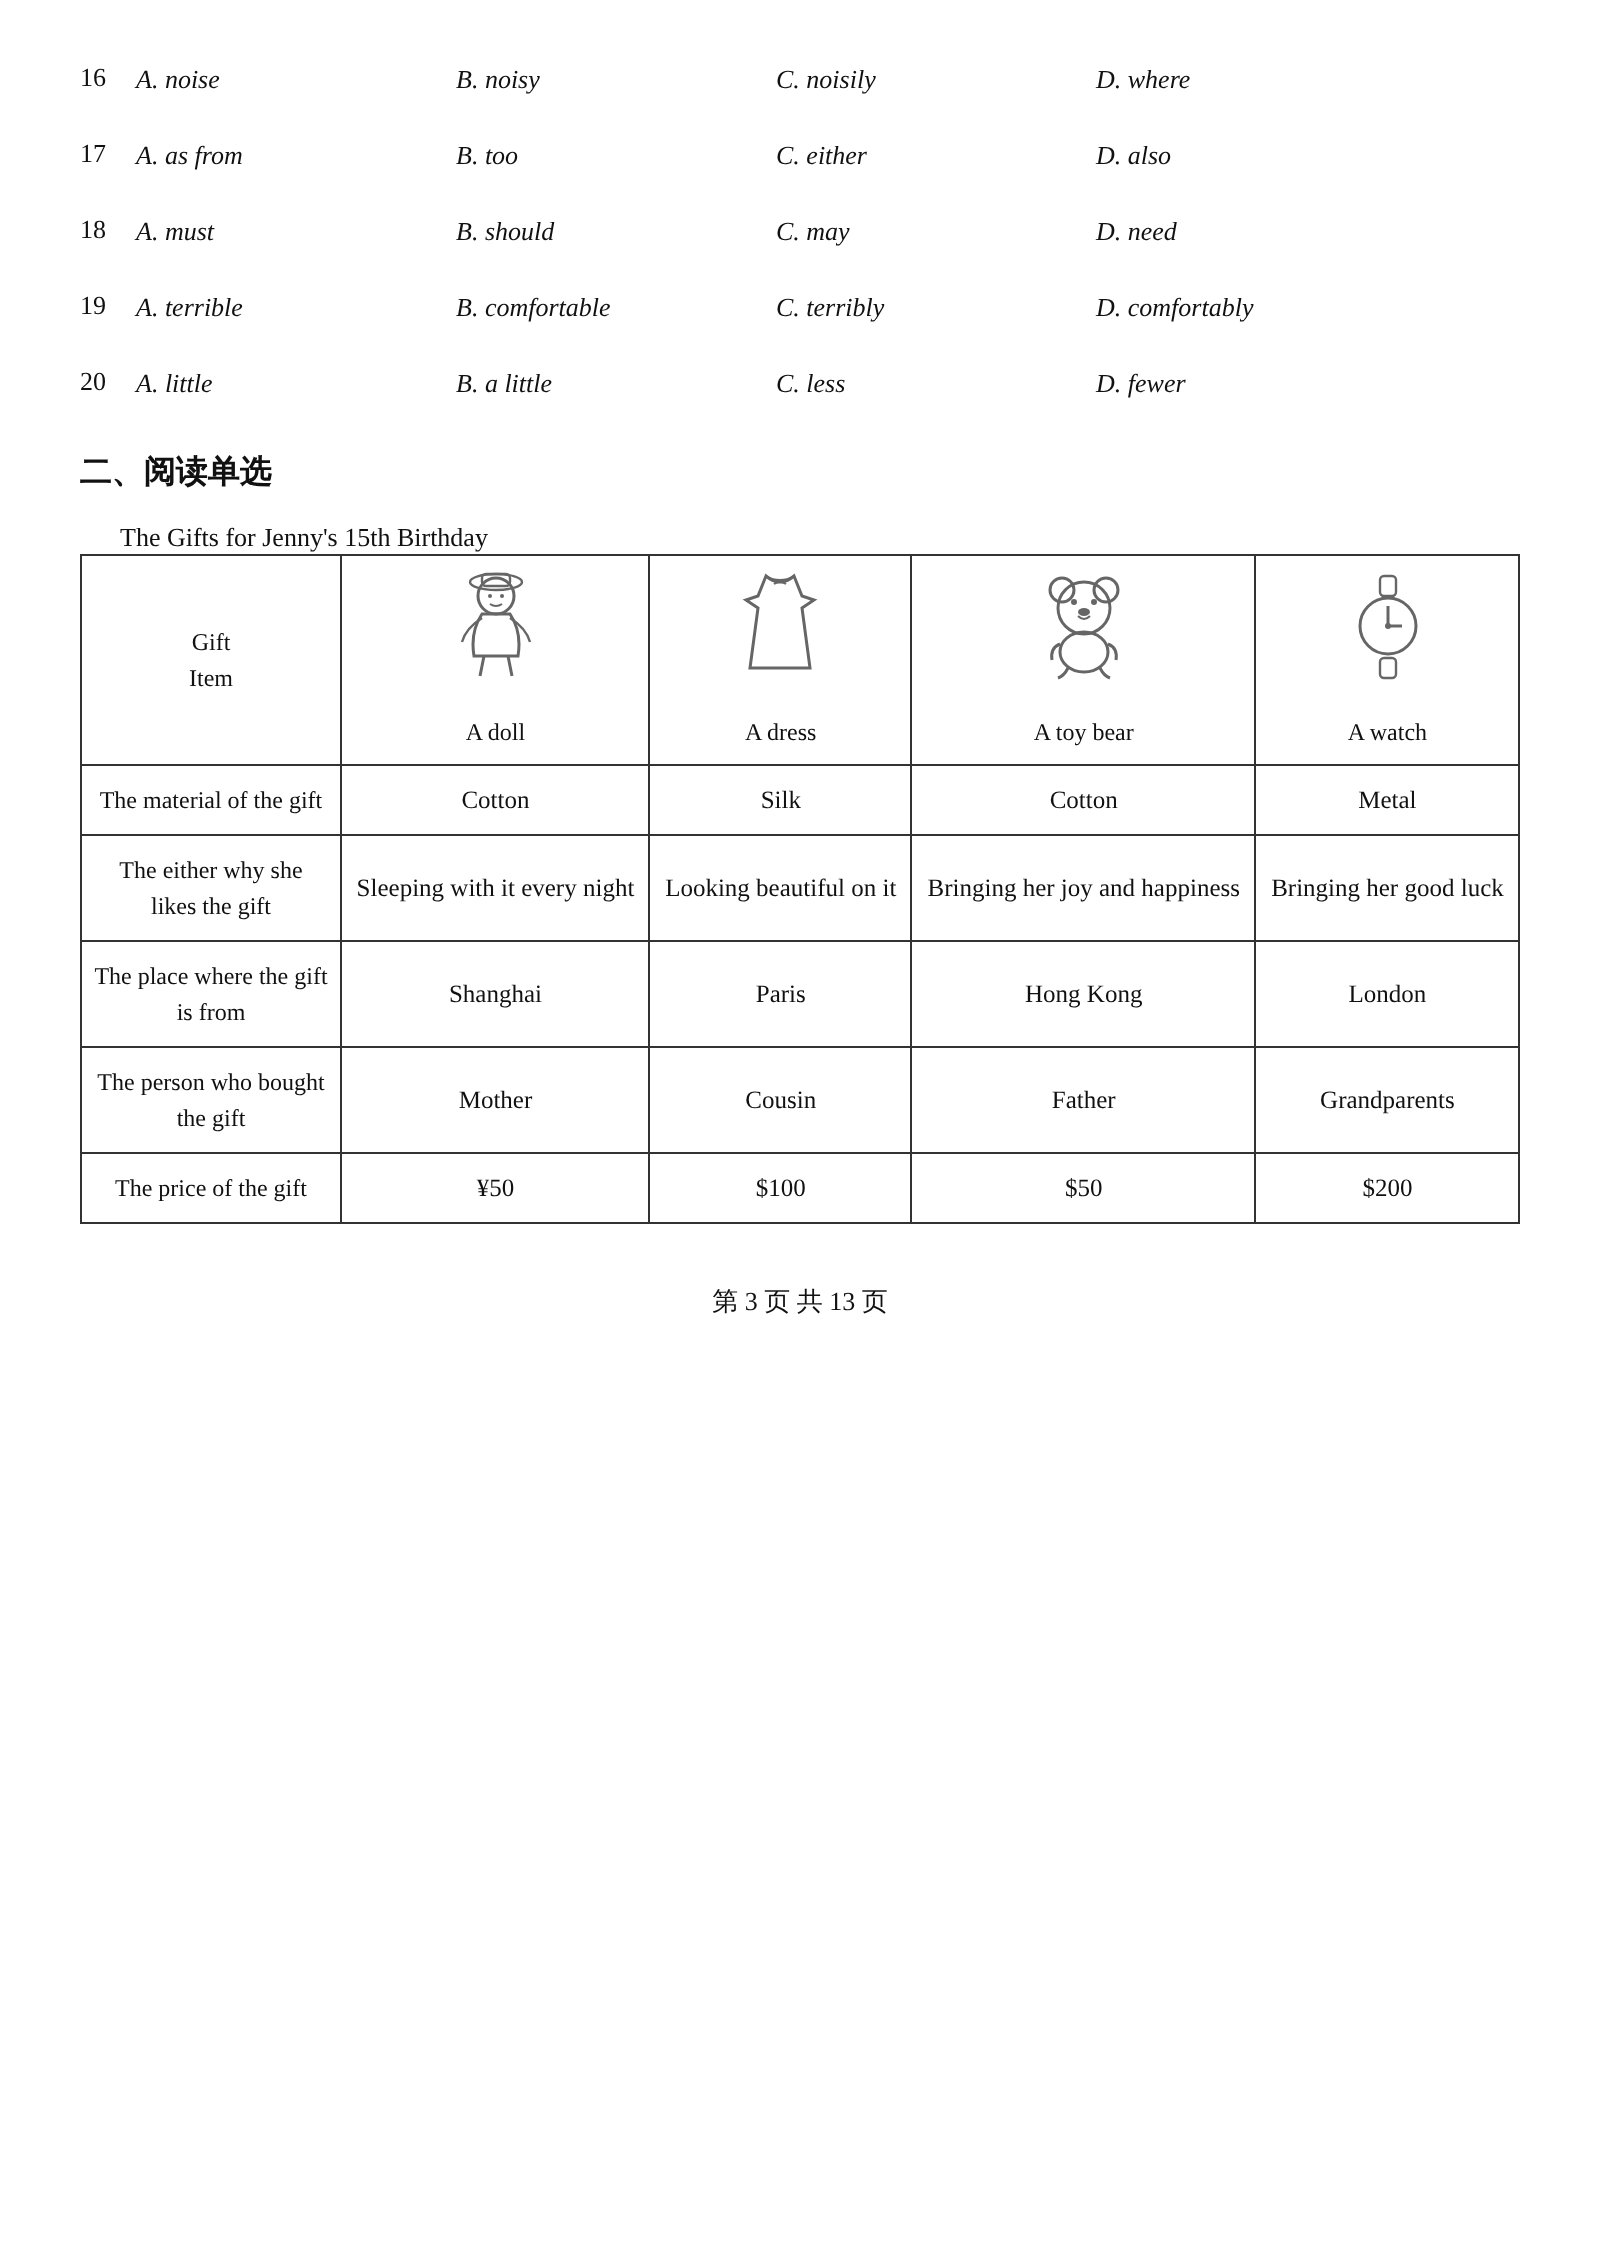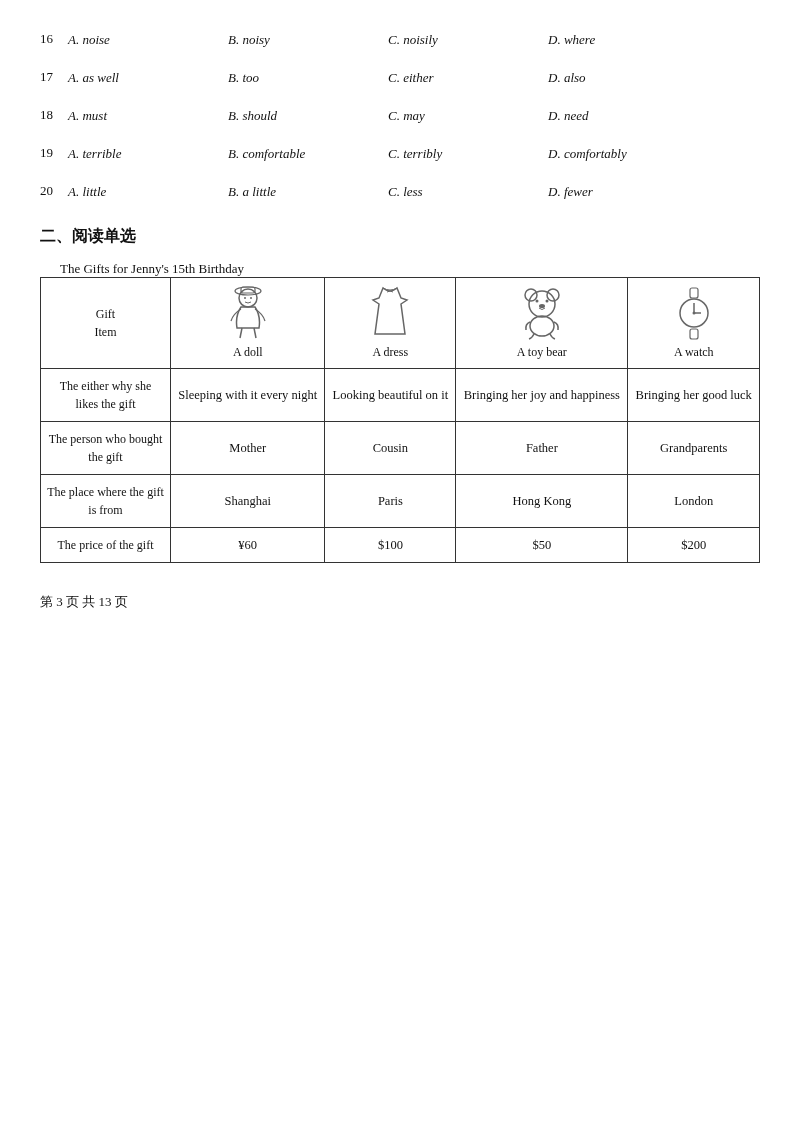--- a/index.html
+++ b/index.html
@@ -60,53 +60,53 @@
     }
     .gift-table td:first-child {
       width: 130px;
       font-size: 12px;
       line-height: 1.5;
     }
     .gift-item-cell {
       display: flex;
       flex-direction: column;
       align-items: center;
-      gap: 4px;
+      gap: 18px;
     }
     .gift-label {
       font-size: 12px;
     }
     
     .svg-icon {
       width: 50px;
       height: 55px;
     }
     .page-footer {
-      text-align: left;
+      text-align: center;
       font-size: 13px;
       margin-top: 30px;
     }
   </style>
 </head>
 <body>
 
 <div id="questions-container">
     <div class="question-block">
       <span class="question-number">16</span>
       <div class="options">
         <span class="option">A. noise</span>
         <span class="option">B. noisy</span>
         <span class="option">C. noisily</span>
         <span class="option">D. where</span>
       </div>
     </div>
     <div class="question-block">
       <span class="question-number">17</span>
       <div class="options">
-        <span class="option">A. as well</span>
+        <span class="option">A. as from</span>
         <span class="option">B. too</span>
         <span class="option">C. either</span>
         <span class="option">D. also</span>
       </div>
     </div>
     <div class="question-block">
       <span class="question-number">18</span>
       <div class="options">
         <span class="option">A. must</span>
         <span class="option">B. should</span>
@@ -225,44 +225,51 @@
             <line x1="25" y1="27" x2="32" y2="27" stroke="#666" stroke-width="1.5"></line>
 
             <circle cx="25" cy="27" r="1.5" fill="#666"></circle>
           </svg>
           <span class="gift-label">A watch</span>
         </div>
       </td>
     </tr>
   </thead>
   <tbody id="table-body">
+      <tr>
+        <td>The material of the gift</td>
+        <td>Cotton</td>
+        <td>Silk</td>
+        <td>Cotton</td>
+        <td>Metal</td>
+      </tr>
       <tr>
         <td>The either why she likes the gift</td>
         <td>Sleeping with it every night</td>
         <td>Looking beautiful on it</td>
         <td>Bringing her joy and happiness</td>
         <td>Bringing her good luck</td>
       </tr>
       <tr>
+        <td>The place where the gift is from</td>
+        <td>Shanghai</td>
+        <td>Paris</td>
+        <td>Hong Kong</td>
+        <td>London</td>
+      </tr>
+      <tr>
         <td>The person who bought the gift</td>
         <td>Mother</td>
         <td>Cousin</td>
         <td>Father</td>
         <td>Grandparents</td>
       </tr>
       <tr>
-        <td>The place where the gift is from</td>
-        <td>Shanghai</td>
-        <td>Paris</td>
-        <td>Hong Kong</td>
-        <td>London</td>
-      </tr>
-      <tr>
         <td>The price of the gift</td>
-        <td>¥60</td>
+        <td>¥50</td>
         <td>$100</td>
         <td>$50</td>
         <td>$200</td>
       </tr>
     </tbody>
 </table>
 
 <div class="page-footer">第 3 页 共 13 页</div>
 
 </body></html>

